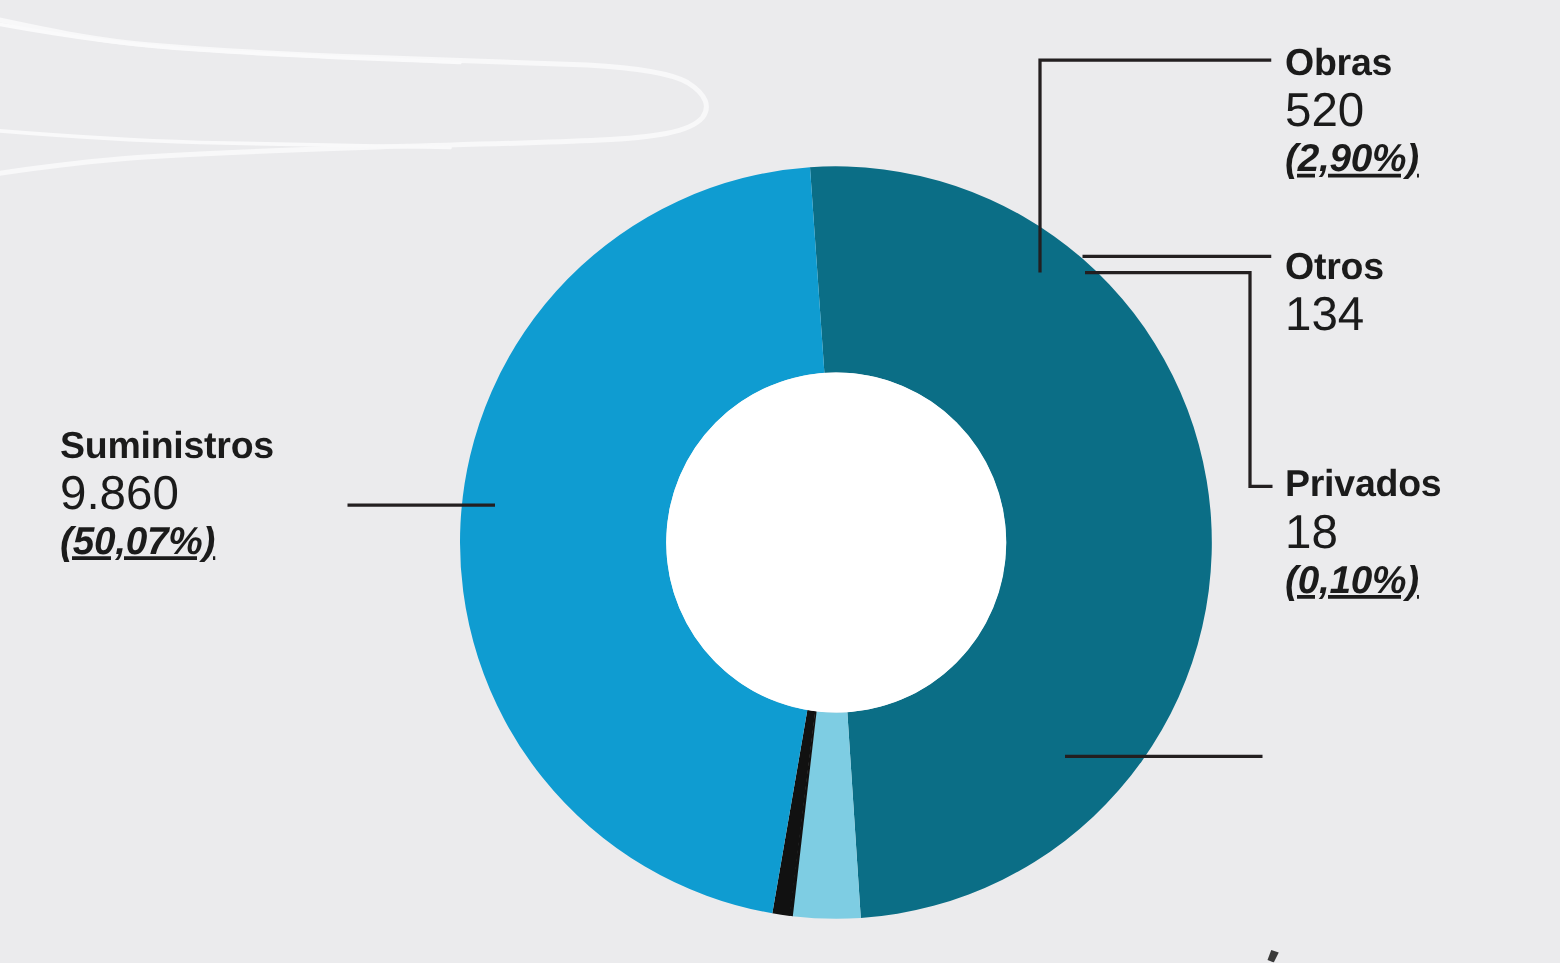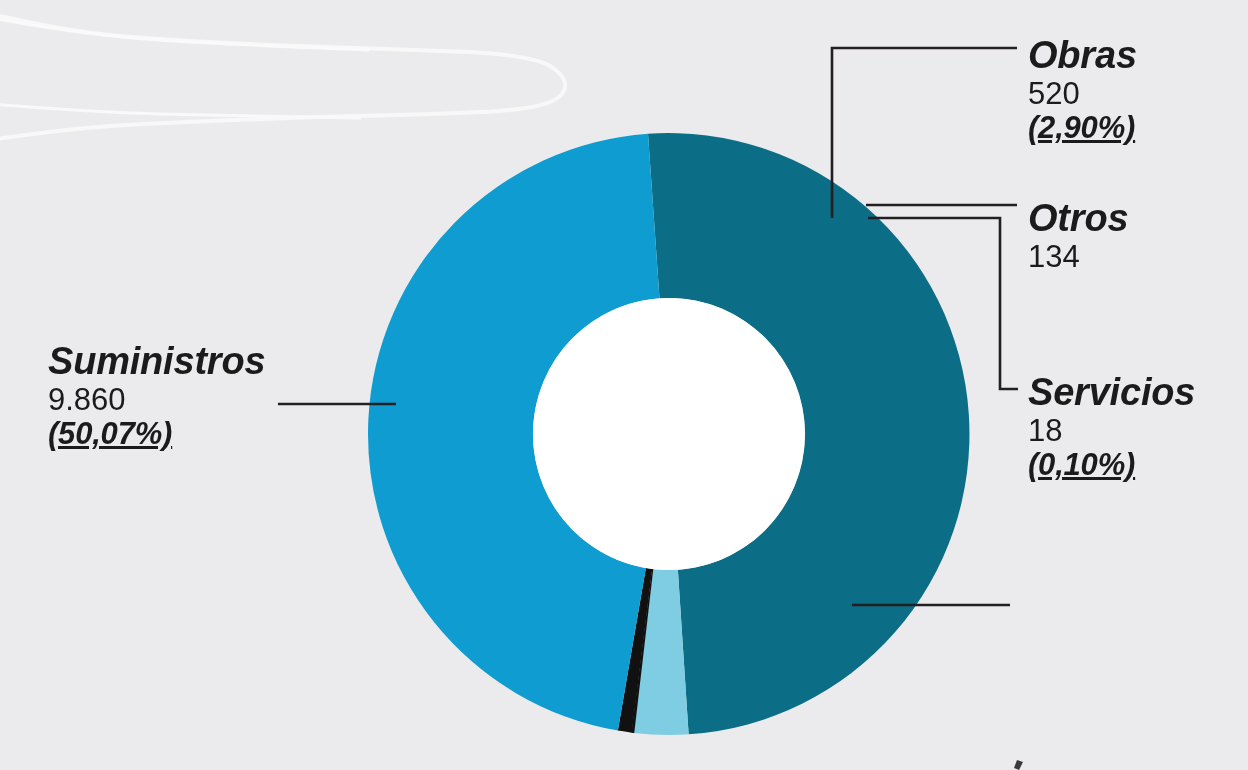--- a/index.html
+++ b/index.html
@@ -29,27 +29,26 @@
     display: block;
   }
   .label-block {
     position: absolute;
     color: #1b1b1b;
     line-height: 1.12;
     white-space: nowrap;
   }
   .label-name {
     font-weight: bold;
-    font-size: 38px;
+    font-size: 30px;
     letter-spacing: -0.2px;
-    font-style: italic;
   }
   .label-value {
     font-weight: normal;
-    font-size: 31px;
+    font-size: 38px;
     letter-spacing: 0px;
   }
   .label-pct {
     font-style: italic;
     font-weight: bold;
     font-size: 31px;
     letter-spacing: -0.2px;
     text-decoration: underline;
   }
   .align-left  { text-align: left;  }
@@ -113,21 +112,21 @@
     <div class="label-value">520</div>
     <div class="label-pct">(2,90%)</div>
   </div>
 
   <div class="label-block align-left" id="label-otros">
     <div class="label-name">Otros</div>
     <div class="label-value">134</div>
   </div>
 
   <div class="label-block align-left" id="label-privados">
-    <div class="label-name">Servicios</div>
+    <div class="label-name">Privados</div>
     <div class="label-value">18</div>
     <div class="label-pct">(0,10%)</div>
   </div>
 
 
   <div class="label-block align-left" id="label-suministros">
     <div class="label-name">Suministros</div>
     <div class="label-value">9.860</div>
     <div class="label-pct">(50,07%)</div>
   </div>

